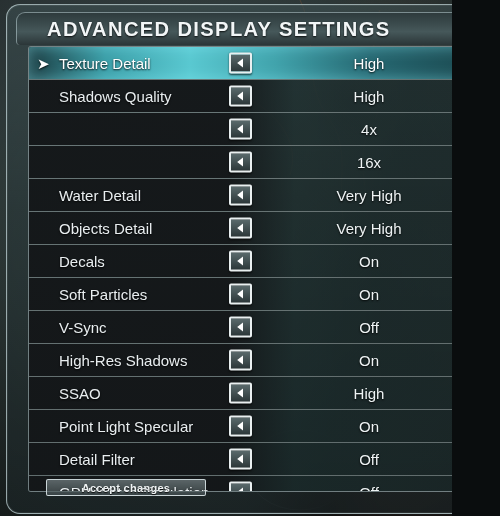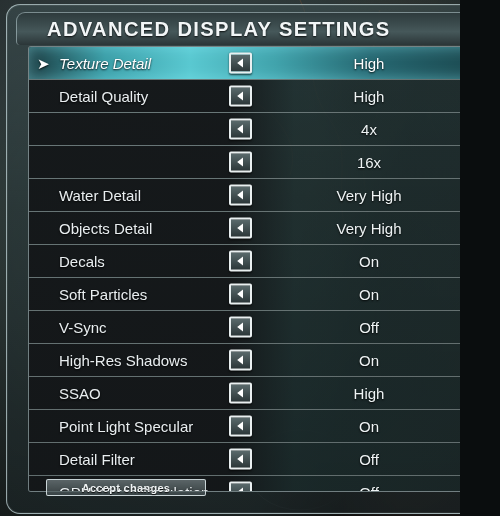--- a/index.html
+++ b/index.html
@@ -1,21 +1,21 @@
 <!DOCTYPE html>
 <html><head>
 <meta charset="utf-8">
 <style>
   html,body{margin:0;padding:0;}
   body{
     width:500px;height:516px;overflow:hidden;
     font-family:"Liberation Sans", sans-serif;
     background:#0a0d0e;
   }
-  .screen{position:relative;width:460px;height:516px;overflow:hidden;}
+  .screen{position:relative;width:420px;height:516px;overflow:hidden;padding-left:32px;}
 
   
   .bg{position:absolute;inset:0;background:#2b2f30;}
   .bg-map{
     position:absolute;inset:0;
     background:
       radial-gradient(ellipse 160px 120px at 400px 70px, rgba(150,90,50,.30), transparent 70%),
       radial-gradient(ellipse 200px 260px at 330px 190px, rgba(120,70,40,.22), transparent 72%),
       linear-gradient(160deg,#3d4a4c 0%,#33403f 30%,#2a3433 60%,#222a2a 100%);
   }
@@ -118,21 +118,21 @@
     color:#ffffff;font-size:15px;line-height:1;
     text-shadow:0 1px 2px rgba(0,0,0,.9);
   }
   .label{
     position:relative;z-index:2;
     color:#e9eef0;font-size:15px;
     text-shadow:0 1px 2px rgba(0,0,0,.9);
     white-space:nowrap;
     flex:0 0 auto;
   }
-  .row.selected .label{color:#ffffff;font-style:italic;}
+  .row.selected .label{color:#ffffff;}
 
   .arrow-left{
     position:absolute;z-index:2;left:200px;top:50%;transform:translateY(-50%);
     width:19px;height:17px;
     border:2px solid #e9eff0;border-radius:2px;
     background:linear-gradient(180deg,#5a6a6c,#2c3739);
     display:flex;align-items:center;justify-content:center;
     box-shadow:0 1px 2px rgba(0,0,0,.65);
     cursor:pointer;
   }
@@ -222,21 +222,21 @@
           <span class="value">High</span>
           <span class="arrow-right">
             <svg width="11" height="11" viewBox="0 0 11 11">
               <path d="M3 1 L3 10 L8.8 5.5 Z" fill="#ffffff"></path>
             </svg>
           </span>
         </div>
         <div class="row">
           <div class="rowbg"></div>
           <span class="sel-marker"></span>
-          <span class="label">Detail Quality</span>
+          <span class="label">Shadows Quality</span>
           <span class="arrow-left">
             <svg width="11" height="11" viewBox="0 0 11 11">
               <path d="M8 1 L8 10 L2.2 5.5 Z" fill="#ffffff"></path>
             </svg>
           </span>
           <span class="value">High</span>
           <span class="arrow-right">
             <svg width="11" height="11" viewBox="0 0 11 11">
               <path d="M3 1 L3 10 L8.8 5.5 Z" fill="#ffffff"></path>
             </svg>

